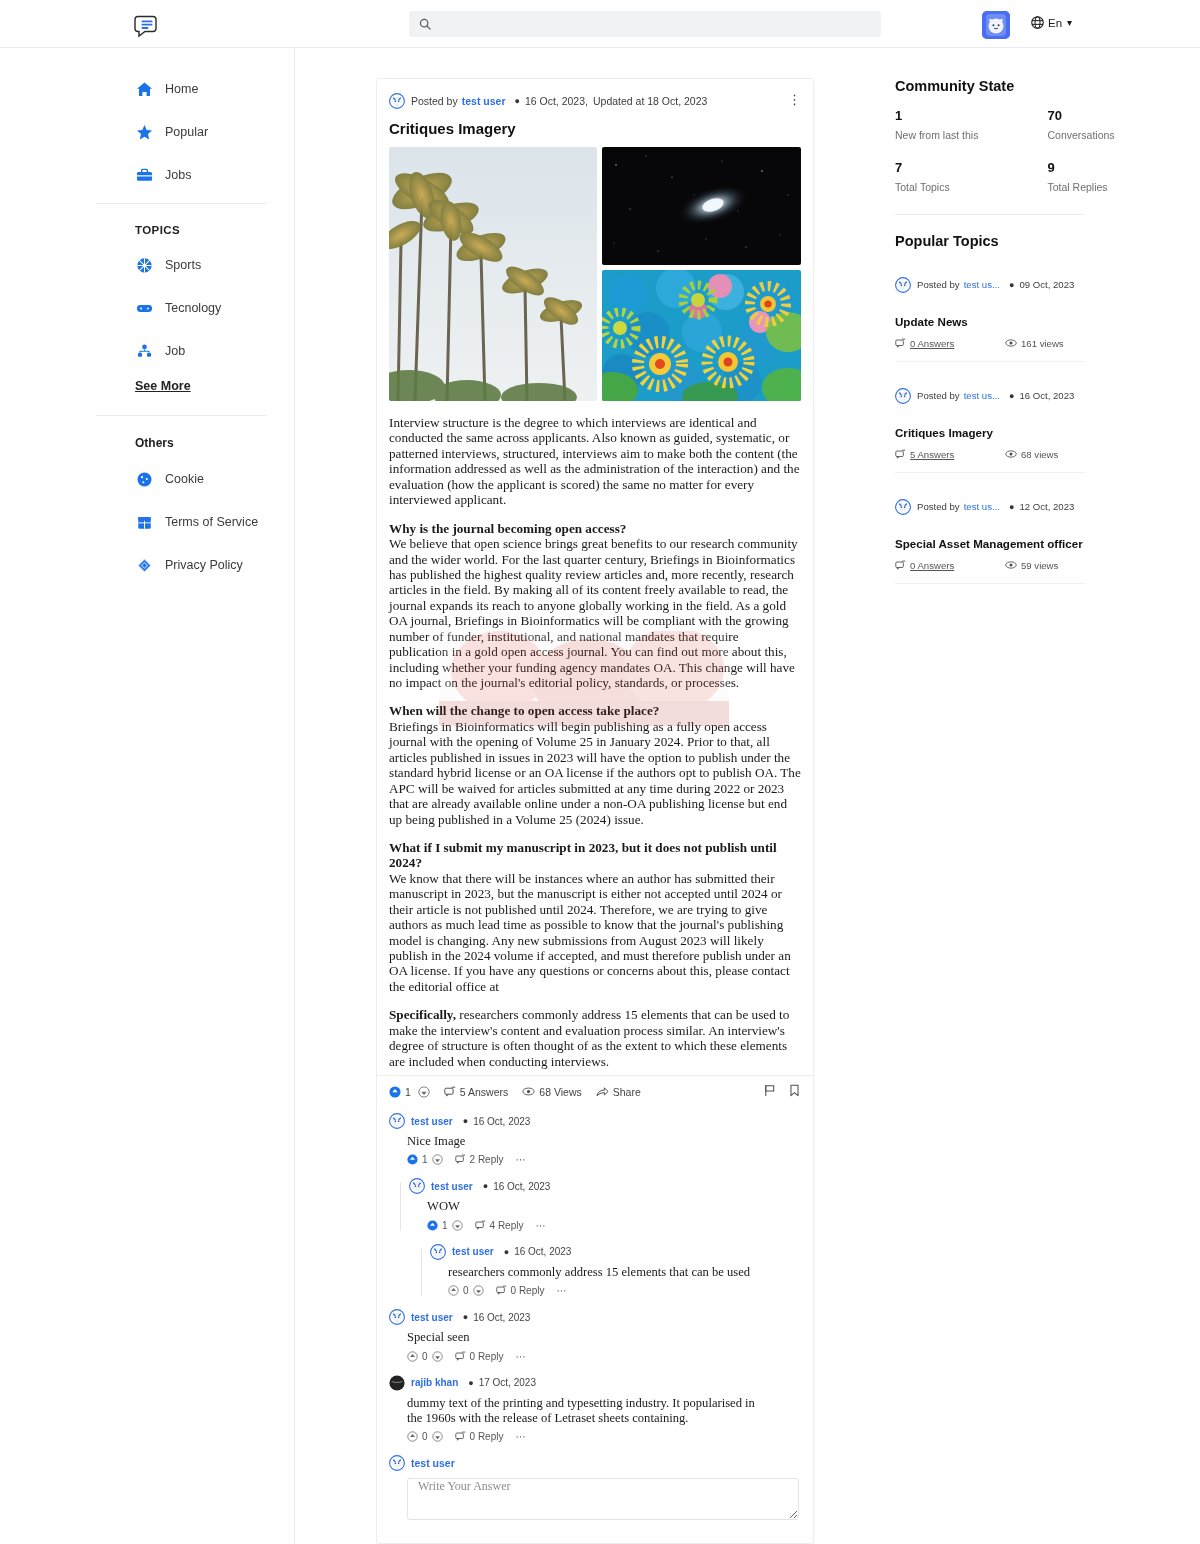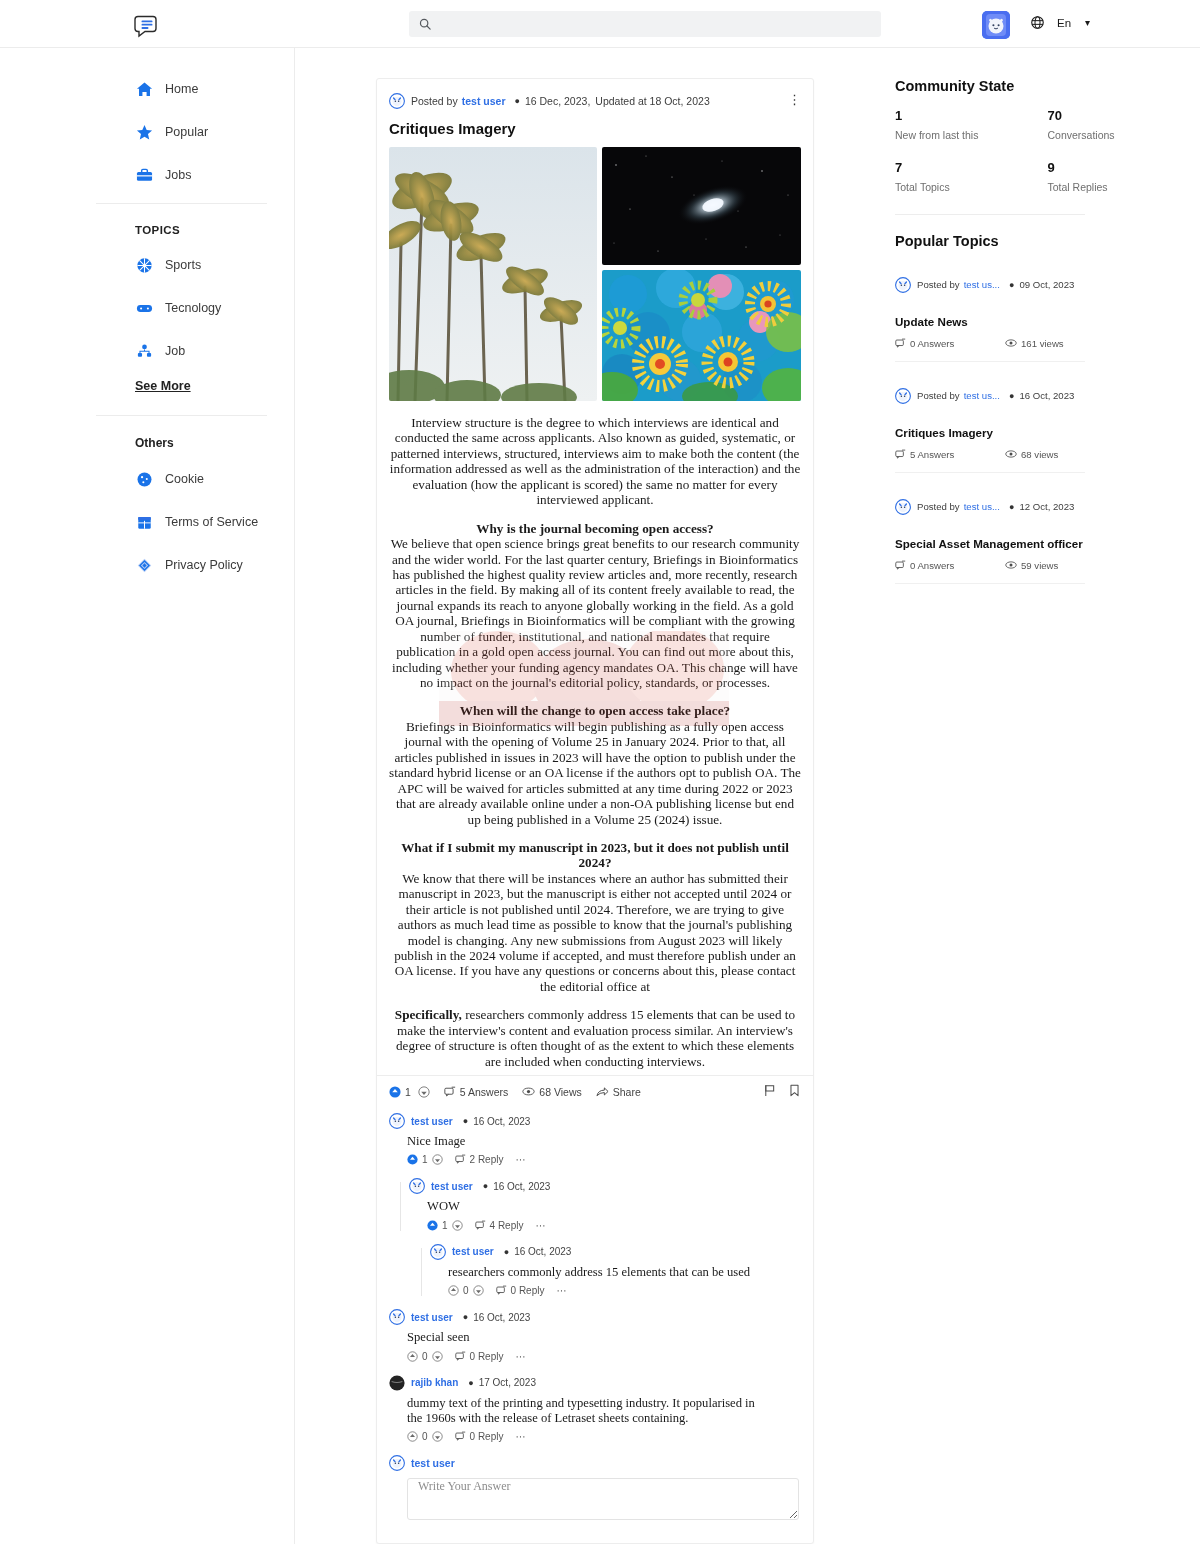--- a/index.html
+++ b/index.html
@@ -35,21 +35,21 @@
   }
   .search-input::placeholder { color: #9aa0a6; }
   .avatar-top {
     position: absolute; left: 982px; top: 11px;
     width: 28px; height: 28px; border-radius: 5px;
     background: linear-gradient(150deg,#4f7df3 0%,#3f6be0 100%);
     overflow: hidden;
   }
   .lang-wrap {
     position: absolute; left: 1031px; top: 16px;
-    display: flex; align-items: center; gap: 11px;
+    display: flex; align-items: center; gap: 2px;
     font-size: 11.5px; color: #1c1c1c; cursor: pointer;
   }
 
   
   .layout { display: flex; width: 1200px; }
   .left-col {
     width: 295px; min-height: 1496px;
     border-right: 1px solid #ececec;
     padding-top: 26px;
   }
@@ -93,21 +93,21 @@
   .kebab { position: absolute; right: 0; top: 0; cursor: pointer; color: #333; font-size: 13px; letter-spacing: 0; line-height: 14px; }
   .post-title { font-size: 15px; font-weight: 600; margin: 11px 0 10px 0; color: #111; }
 
   .gallery { display: flex; gap: 5px; }
   .g-left { width: 209px; height: 254px; border-radius: 2px; overflow: hidden; }
   .g-right { display: flex; flex-direction: column; gap: 5px; width: 199px; }
   .g-r1 { height: 118px; border-radius: 2px; overflow: hidden; }
   .g-r2 { height: 131px; border-radius: 2px; overflow: hidden; }
 
   .post-body { font-family: "Liberation Serif", serif; font-size: 13.2px; line-height: 1.17; color: #1a1a1a; margin-top: 14px; position: relative; }
-  .post-body p { margin-bottom: 13px; text-align: center; }
+  .post-body p { margin-bottom: 13px; }
   .post-body .q { font-weight: bold; display: block; }
   .watermark {
     position: absolute; left: 50px; top: 216px; width: 290px; height: 95px;
     opacity: .16; pointer-events: none; border-radius: 2px; overflow:hidden;
   }
 
   .actionbar {
     display: flex; align-items: center;
     border-top: 1px solid #ededed;
     margin-top: 6px; padding: 9px 12px; position: relative;
@@ -145,21 +145,21 @@
   .stat { width: 50%; margin-bottom: 19px; }
   .stat-num { font-size: 13px; font-weight: 700; color: #111; margin-bottom: 6px; }
   .stat-lbl { font-size: 10.5px; color: #6f6f6f; }
   .rs-div { border-top: 1px solid #ededed; margin: 2px 0 18px 0; width: 190px; }
   .topic { padding-bottom: 12px; border-bottom: 1px solid #f0f0f0; margin-bottom: 12px; width: 190px; }
   .topic:last-child { border-bottom: 1px solid #f0f0f0; }
   .tp-head { display: flex; align-items: center; font-size: 9.6px; color: #3d3d3d; }
   .tp-user { color: #2f6fe4; font-weight: 400; margin: 16px 4px; }
   .tp-title { font-size: 11.6px; font-weight: 700; color: #111; margin: 9px 0 9px 0; }
   .tp-foot { display: flex; font-size: 9.6px; color: #555; }
-  .tp-foot .a { display:flex; align-items:center; gap:4px; width: 110px; }
+  .tp-foot .a { display:flex; align-items:center; gap:4px; width: 110px; text-decoration: underline; }
   .tp-foot .b { display:flex; align-items:center; gap:4px; }
   svg { display: block; }
 </style>
 </head>
 <body>
 
 <div class="topbar">
   <div class="logo-wrap">
     <svg width="26" height="26" viewBox="0 0 26 26">
       <path d="M5 4.5 h15 a3 3 0 0 1 3 3 v9 a3 3 0 0 1 -3 3 h-8 l-6 4.5 v-4.5 h-1 a3 3 0 0 1 -3 -3 v-9 a3 3 0 0 1 3 -3 z" fill="#fff" stroke="#2b2b2b" stroke-width="1.4"></path>
@@ -328,21 +328,21 @@
               <circle cx="8" cy="8" r="7.4" fill="#fff" stroke="#2f6fe4" stroke-width="1.1"></circle>
               <circle cx="8" cy="8.6" r="4.6" fill="#eef3fd"></circle>
               <path d="M4.6 5 L6 6.6 M11.4 5 L10 6.6" stroke="#2f6fe4" stroke-width="1.4" stroke-linecap="round"></path>
               <circle cx="6.4" cy="8.2" r=".75" fill="#2b3a55"></circle>
               <circle cx="9.6" cy="8.2" r=".75" fill="#2b3a55"></circle>
             </svg>
           </span>
           <span>Posted by</span>
           <span class="meta-link">test user</span>
           <span class="dot-sep">●</span>
-          <span>16 Dec, 2023,</span>
+          <span>16 Oct, 2023,</span>
           <span style="width:5px">&nbsp;</span>
           <span>Updated at 18 Oct, 2023</span>
           <span class="kebab">⋮</span>
         </div>
 
         <div class="post-title">Critiques Imagery</div>
 
         <div class="gallery">
           <div class="g-left">
             <svg width="209" height="254" viewBox="0 0 209 254" preserveAspectRatio="none">

